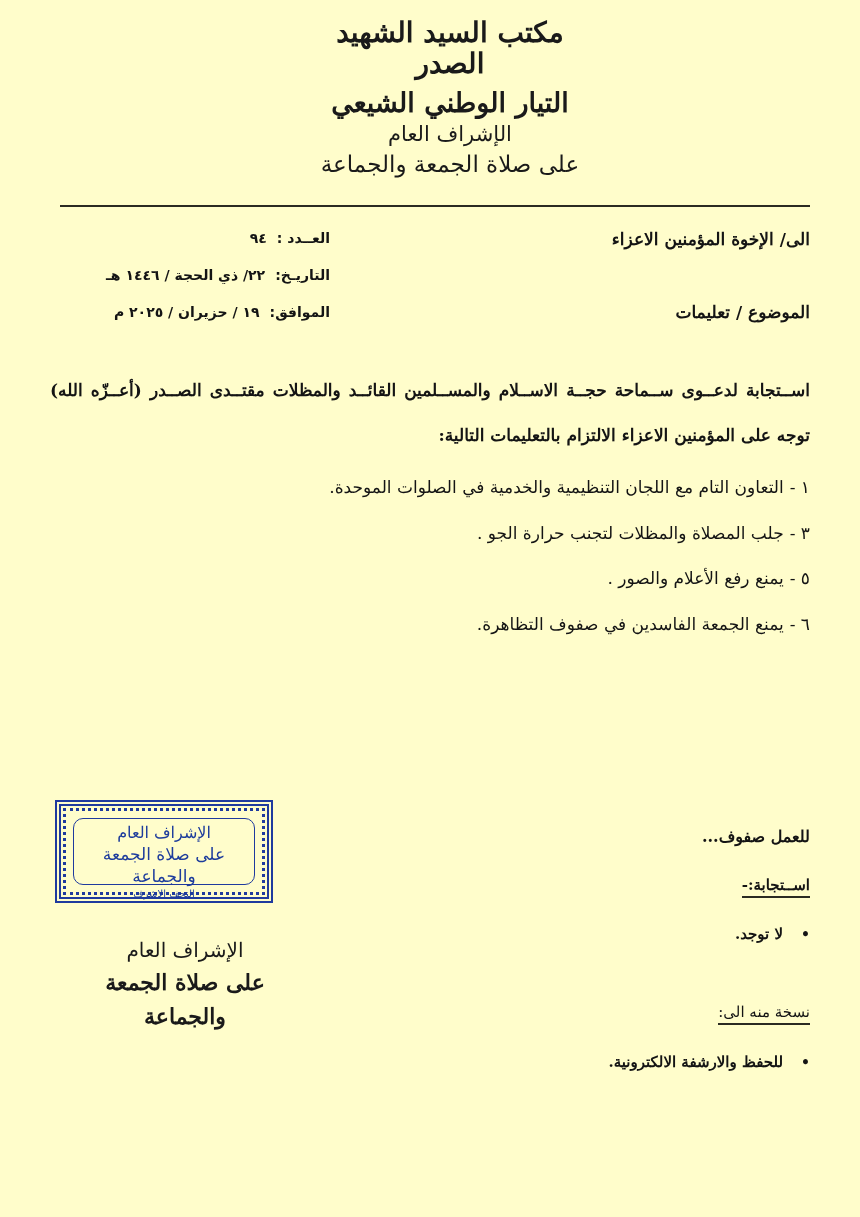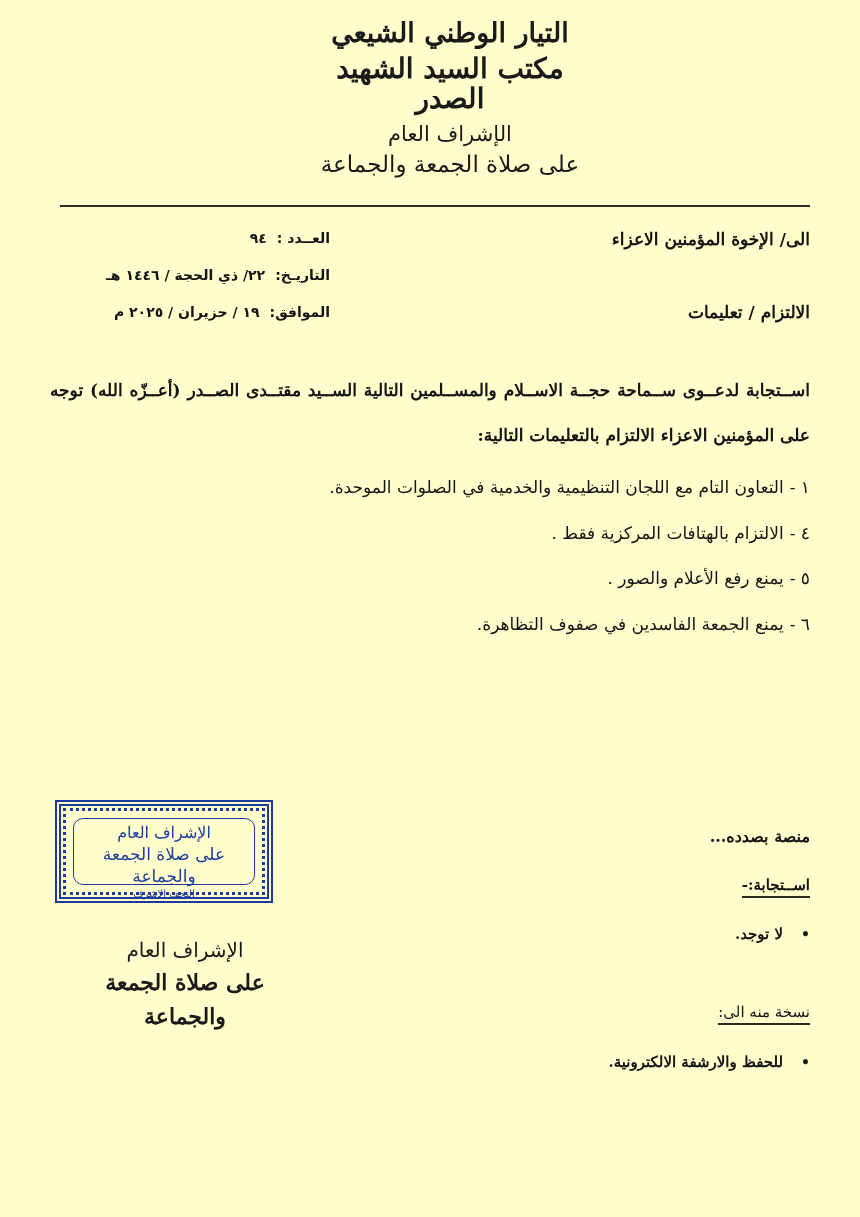--- a/index.html
+++ b/index.html
@@ -196,56 +196,56 @@
     }
     .signature .g1 { font-size: 20px; display: block; line-height: 30px; }
     .signature .g2 { font-size: 22px; display: block; line-height: 34px; font-weight: bold; }
   </style>
 </head>
 <body>
 
 <div class="page">
 
   <div class="letterhead">
+    <span class="lh-line l2">مكتب السيد الشهيد الصدر</span>
     <span class="lh-line l1">التيار الوطني الشيعي</span>
-    <span class="lh-line l2">مكتب السيد الشهيد الصدر</span>
     <span class="lh-line l3">الإشراف العام</span>
     <span class="lh-line l4">على صلاة الجمعة والجماعة</span>
   </div>
 
   <div class="rule"></div>
 
   <div class="addressee">الى/ الإخوة المؤمنين الاعزاء</div>
-  <div class="subject">الالتزام / تعليمات</div>
+  <div class="subject">الموضوع / تعليمات</div>
 
   <div class="meta">
     <div class="meta-row">
       <span class="meta-label">العــدد :</span>
       <span class="meta-value">٩٤</span>
     </div>
     <div class="meta-row">
       <span class="meta-label">التاريـخ:</span>
       <span class="meta-value">٢٢/ ذي الحجة / ١٤٤٦ هـ</span>
     </div>
     <div class="meta-row">
       <span class="meta-label">الموافق:</span>
       <span class="meta-value">١٩ / حزيران / ٢٠٢٥ م</span>
     </div>
   </div>
 
-  <p class="intro" style="margin:0;">اســتجابة لدعــوى ســماحة حجــة الاســلام والمســلمين التالية الســيد مقتــدى الصــدر (أعــزّه الله) توجه على المؤمنين الاعزاء الالتزام بالتعليمات التالية:</p>
+  <p class="intro" style="margin:0;">اســتجابة لدعــوى ســماحة حجــة الاســلام والمســلمين القائــد والمظلات مقتــدى الصــدر (أعــزّه الله) توجه على المؤمنين الاعزاء الالتزام بالتعليمات التالية:</p>
 
   <ul class="instructions">
     <li><span class="num">١ -</span><span>التعاون التام مع اللجان التنظيمية والخدمية في الصلوات الموحدة.</span></li>
-    <li><span class="num">٤ -</span><span>الالتزام بالهتافات المركزية فقط .</span></li>
+    <li><span class="num">٣ -</span><span>جلب المصلاة والمظلات لتجنب حرارة الجو .</span></li>
     <li><span class="num">٥ -</span><span>يمنع رفع الأعلام والصور .</span></li>
     <li><span class="num">٦ -</span><span>يمنع الجمعة الفاسدين في صفوف التظاهرة.</span></li>
   </ul>
 
-  <div class="closing">منصة بصدده...</div>
+  <div class="closing">للعمل صفوف...</div>
 
   <div class="attachments-title">اســتجابة:-</div>
   <div class="bullet-item att-item">
     <span class="dot">•</span>
     <span>لا توجد.</span>
   </div>
 
   <div class="copy-title">نسخة منه الى:</div>
   <div class="bullet-item copy-item">
     <span class="dot">•</span>

